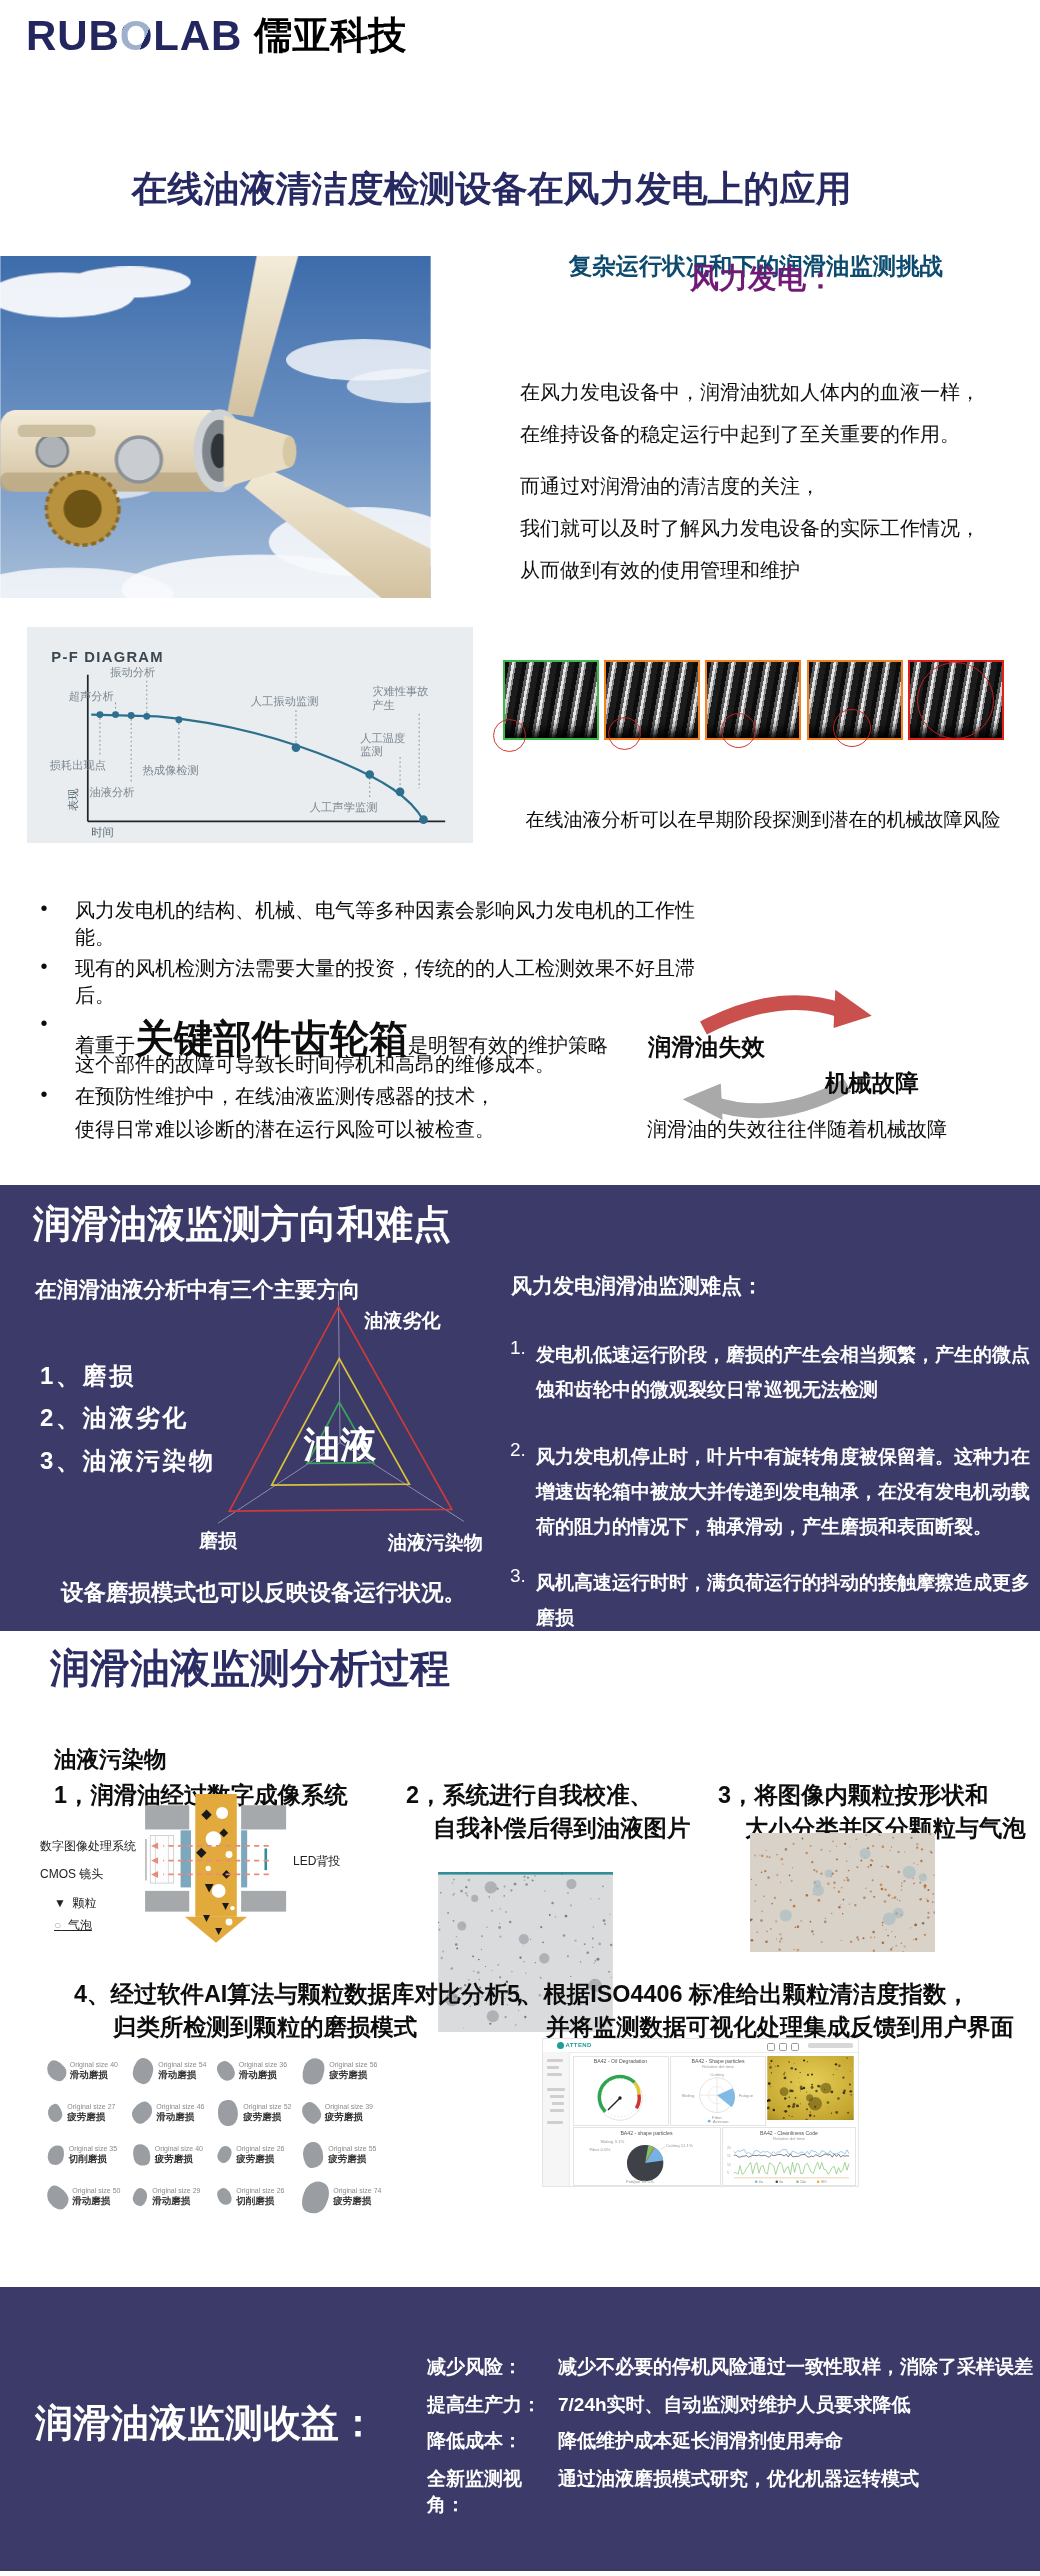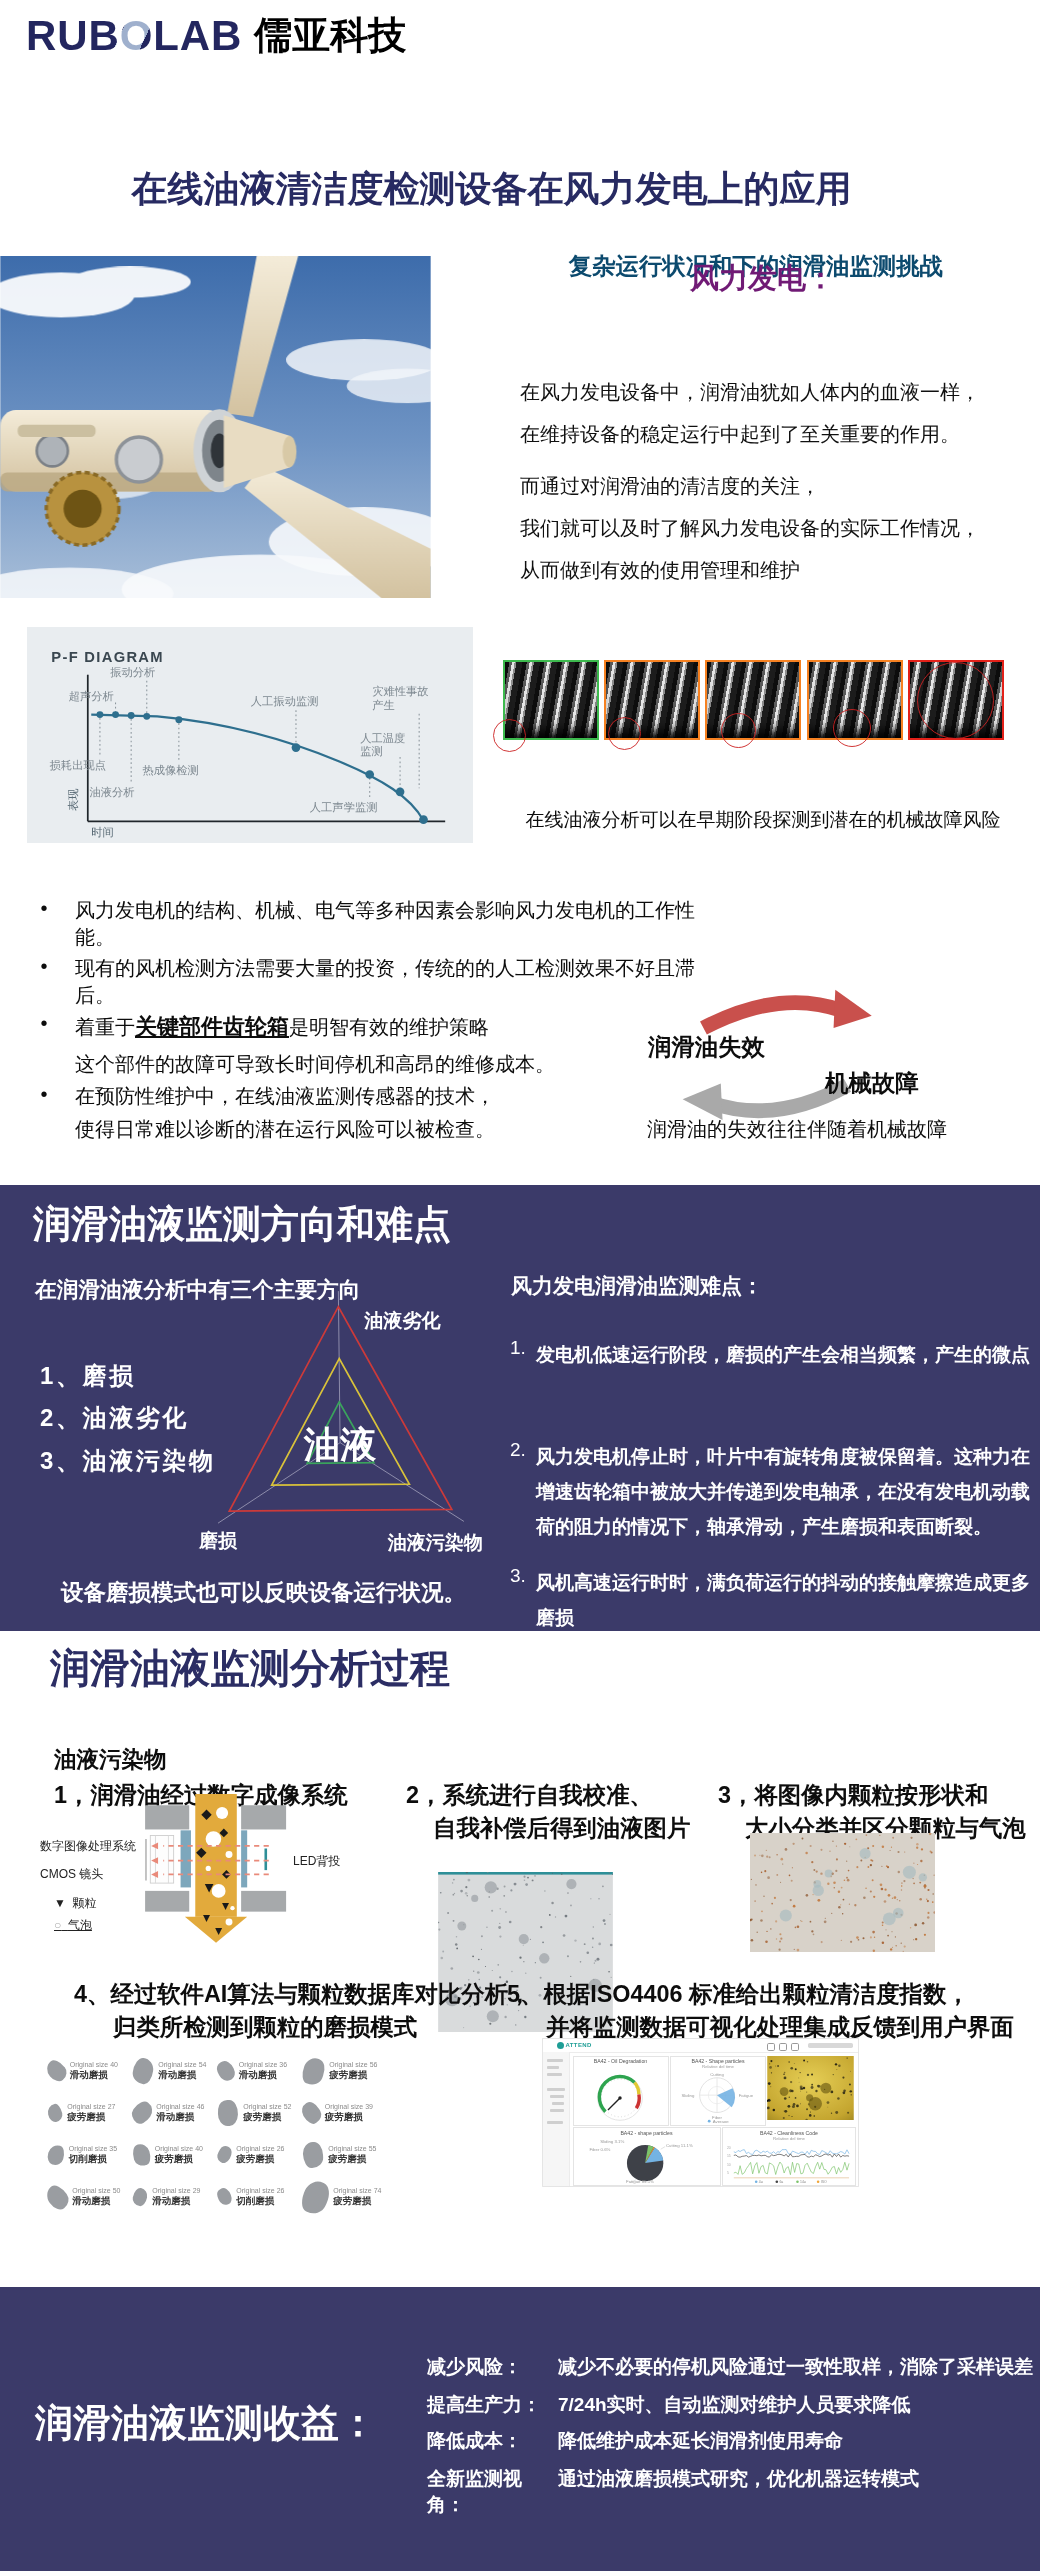--- a/index.html
+++ b/index.html
@@ -23,21 +23,21 @@
   
   #gear-strip{left:503px;top:660px;display:flex;gap:5.2px;}
   .gear-tile{position:relative;width:92px;height:76px;border:2.6px solid;box-sizing:content-box;
     background:repeating-linear-gradient(100deg,#0d0d0d 0 4.3px,#5a5a5a 4.3px 7px,#e6e6e6 7px 9.5px,#8d8d8d 9.5px 11.3px,#1c1c1c 11.3px 17.3px);
     box-shadow:inset 0 -14px 12px -7px #000;}
   .ring{position:absolute;border:1.7px solid #cc2222;border-radius:50%;opacity:.9;}
   .gear-caption{left:503px;top:807px;width:520px;text-align:center;font-size:19px;color:#0d0d0d;}
   
   .bullet{position:absolute;left:30px;width:659px;padding-left:45px;font-size:20px;color:#0d0d0d;}
   .bullet:before{content:"•";position:absolute;left:10.4px;top:0;font-size:20px;}
-  .b-em-big{font-size:22px;font-weight:900;text-decoration:underline;}
+  .b-em-big{font-size:39px;font-weight:900;}
   .b-bold{font-weight:400;}
   .b-line2{padding-left:45px;font-size:20px;position:absolute;left:30px;color:#0d0d0d;}
   
   .cycle-label{font-size:23.4px;font-weight:800;color:#0d0d0d;}
   .cycle-caption{font-size:20px;color:#0d0d0d;}
   
   .navy{left:0;width:1040px;background:#3b3a69;}
   .n-title{position:absolute;left:33px;top:14px;font-size:38px;font-weight:800;color:#fff;}
   .n-intro{position:absolute;left:35px;top:90px;font-size:21.7px;font-weight:700;color:#fff;}
   .n-item{position:absolute;left:40px;font-size:24px;font-weight:700;color:#fff;letter-spacing:2.6px;}
@@ -247,20 +247,21 @@
       <text x="30" y="326" font-size="22" font-weight="700" fill="#ffffff">磨损</text>
       <text x="248" y="328" font-size="22" font-weight="700" fill="#ffffff">油液污染物</text>
     </svg>
 
     <div class="n-rtitle">风力发电润滑油监测难点：</div>
     <div id="difficulties">
         <div class="diff-row" style="top: 152px;">
           <div class="diff-num">1.</div>
           <div class="diff-lines">
             <div>发电机低速运行阶段，磨损的产生会相当频繁，产生的微点</div>
+            <div>蚀和齿轮中的微观裂纹日常巡视无法检测</div>
           </div>
         </div>
         <div class="diff-row" style="top: 254px;">
           <div class="diff-num">2.</div>
           <div class="diff-lines">
             <div>风力发电机停止时，叶片中有旋转角度被保留着。这种力在</div>
             <div>增速齿轮箱中被放大并传递到发电轴承，在没有发电机动载</div>
             <div>荷的阻力的情况下，轴承滑动，产生磨损和表面断裂。</div>
           </div>
         </div>

